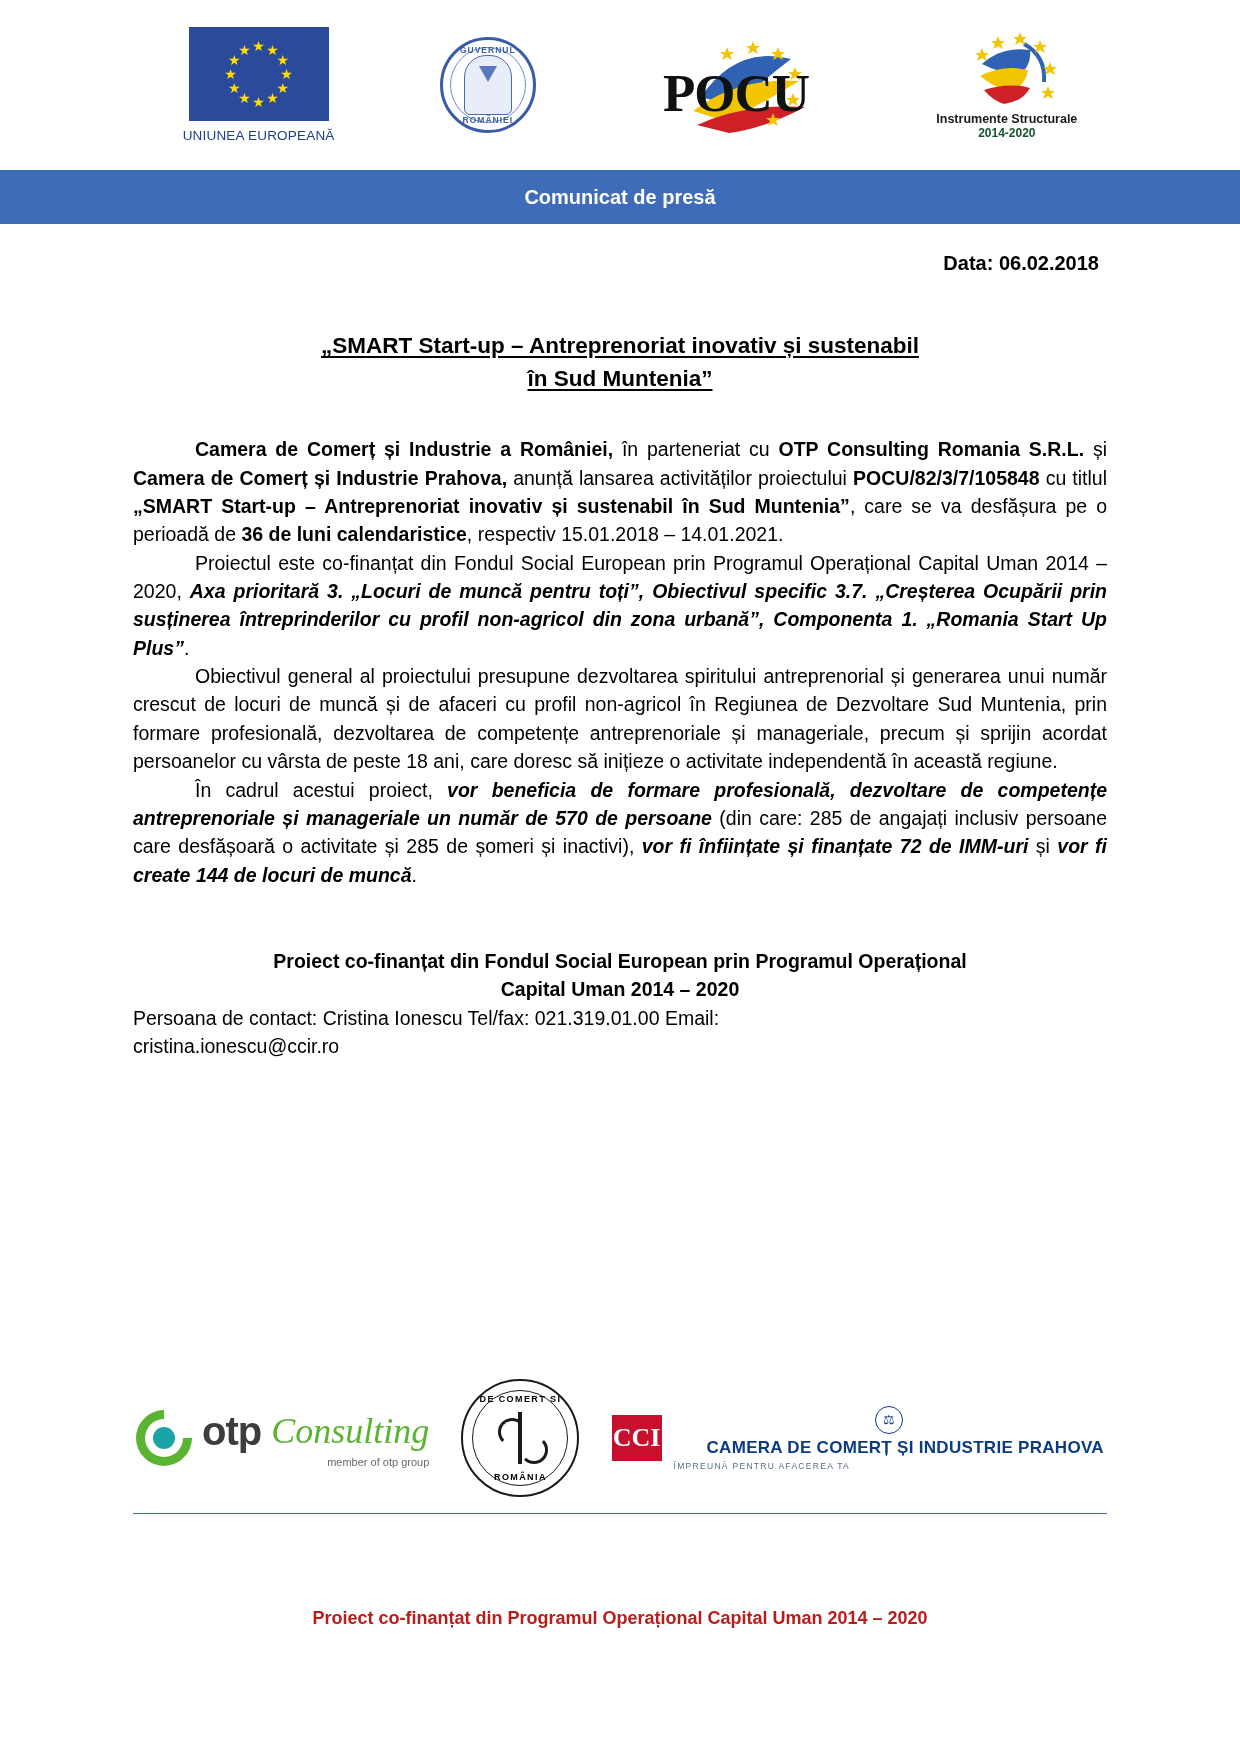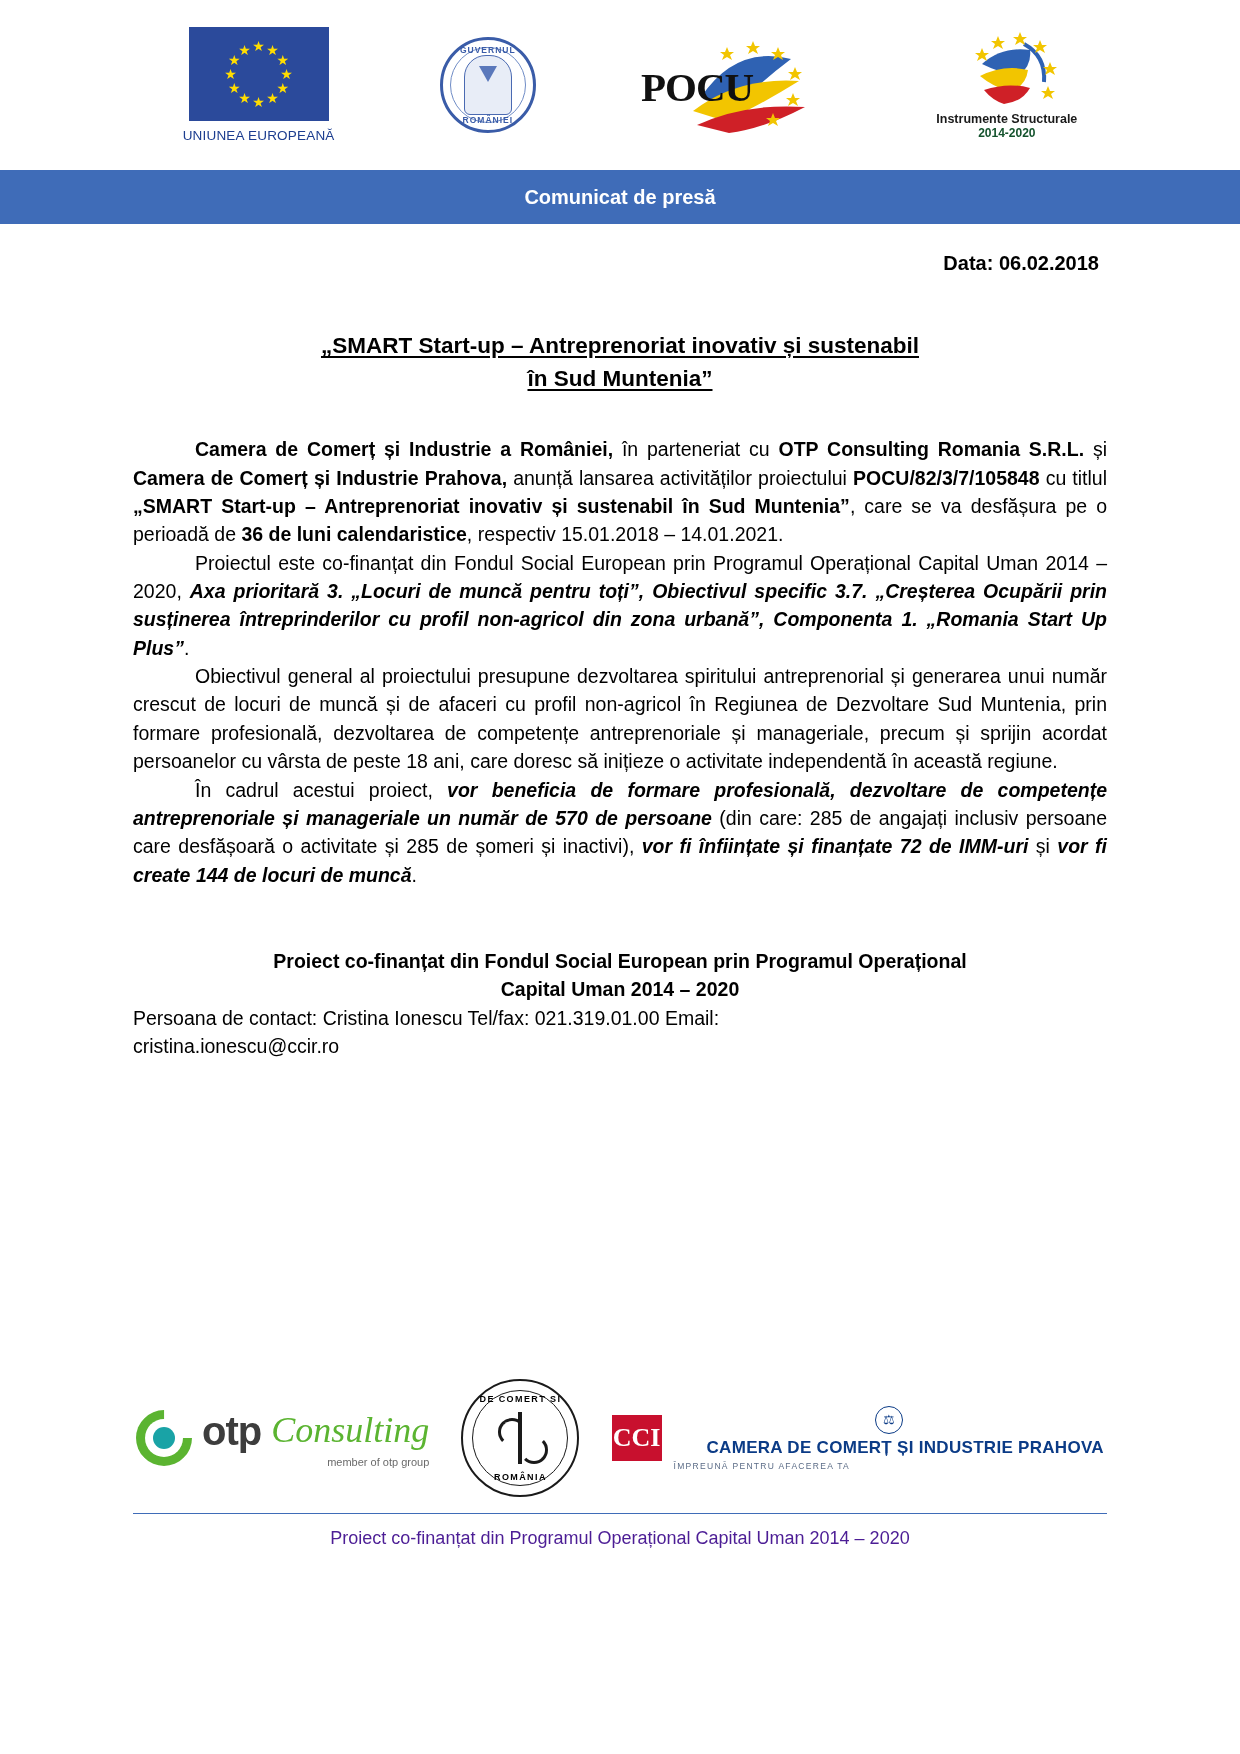--- a/index.html
+++ b/index.html
@@ -92,23 +92,24 @@
   }
   .seal-text.top { top: 5px; }
   .seal-text.bottom { bottom: 5px; }
 
   
   .pocu-wrap { position: relative; width: 190px; height: 96px; }
   .pocu-text {
     position: absolute;
     left: 0; top: 26px;
     width: 190px;
+    text-align: center;
     font-family: "Liberation Serif", serif;
     font-weight: bold;
-    font-size: 41px;
+    font-size: 53px;
     letter-spacing: -1px;
     color: #111111;
     z-index: 3;
   }
 
   
   .is-wrap { display: flex; flex-direction: column; align-items: center; }
   .is-mark { position: relative; width: 110px; height: 80px; }
   .is-caption1 {
     font-size: 12.5px; font-weight: bold; color: #1a1a1a; margin-top: 2px;
@@ -288,25 +289,25 @@
   
   .footer-rule {
     position: absolute;
     left: 133px; right: 133px;
     top: 1513px;
     border-top: 1.5px solid #3f6cb8;
   }
   .footer-text {
     position: absolute;
     left: 0; right: 0;
-    top: 1528px;
-    text-align: center;
-    font-weight: normal;
+    top: 1608px;
+    text-align: center;
+    font-weight: bold;
     font-size: 18px;
-    color: #4c1d95;
+    color: #b91c1c;
   }
 </style>
 </head>
 <body>
 
 <div class="logo-strip">
 
   <div class="logo-block">
     <div class="eu-flag" id="euflag">
         <div class="eu-star" style="left: 63px; top: 12px;">★</div>
@@ -414,21 +415,21 @@
 </div>
 
 <div class="bottom-logos">
 
   <div class="otp">
     <div class="otp-mark">
       <div class="ring"></div>
       <div class="dot"></div>
     </div>
     <div>
-      <div style="display:flex;align-items:flex-start;">
+      <div style="display:flex;align-items:center;">
         <span class="otp-word">otp</span>
         <span class="otp-consult">Consulting</span>
       </div>
       <div class="otp-sub">member of otp group</div>
     </div>
   </div>
 
   <div class="ccir-seal">
     <div class="ccir-arc-top">DE COMERT SI</div>
     <div class="ccir-staff"></div>

